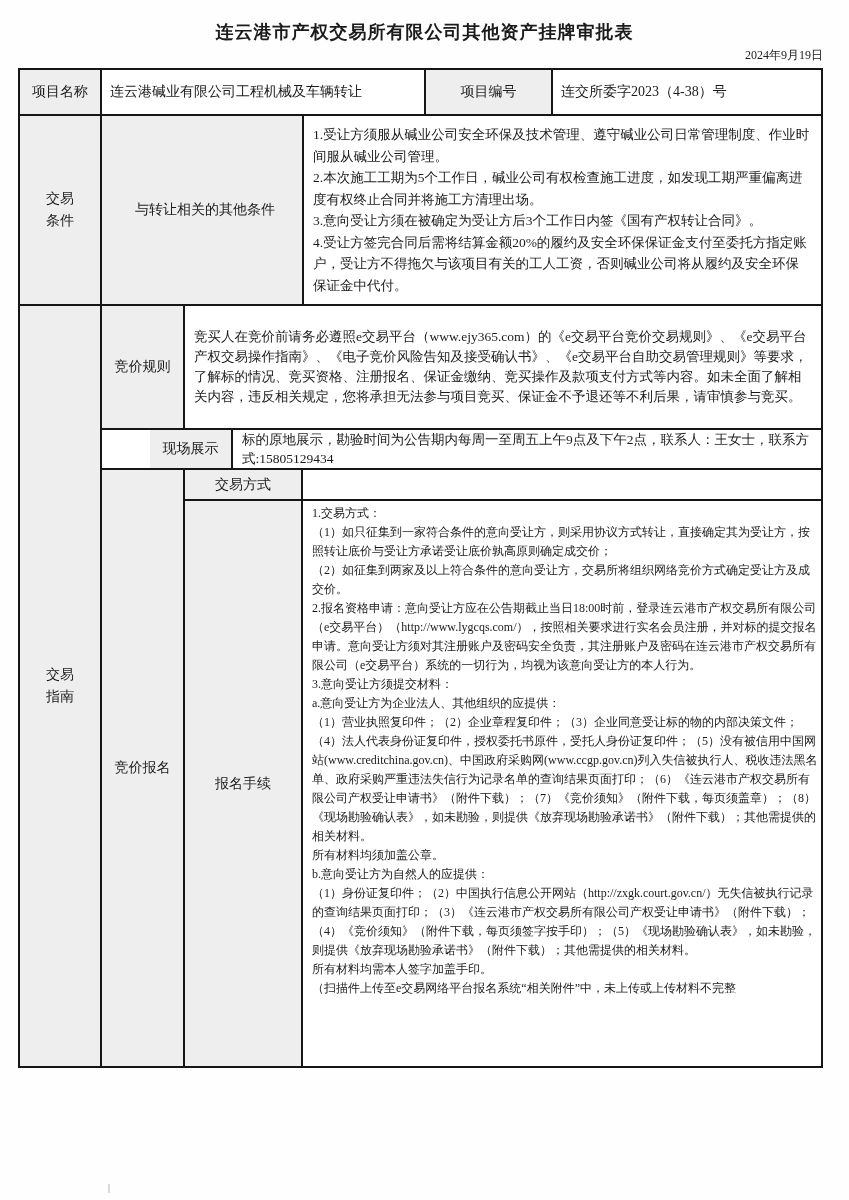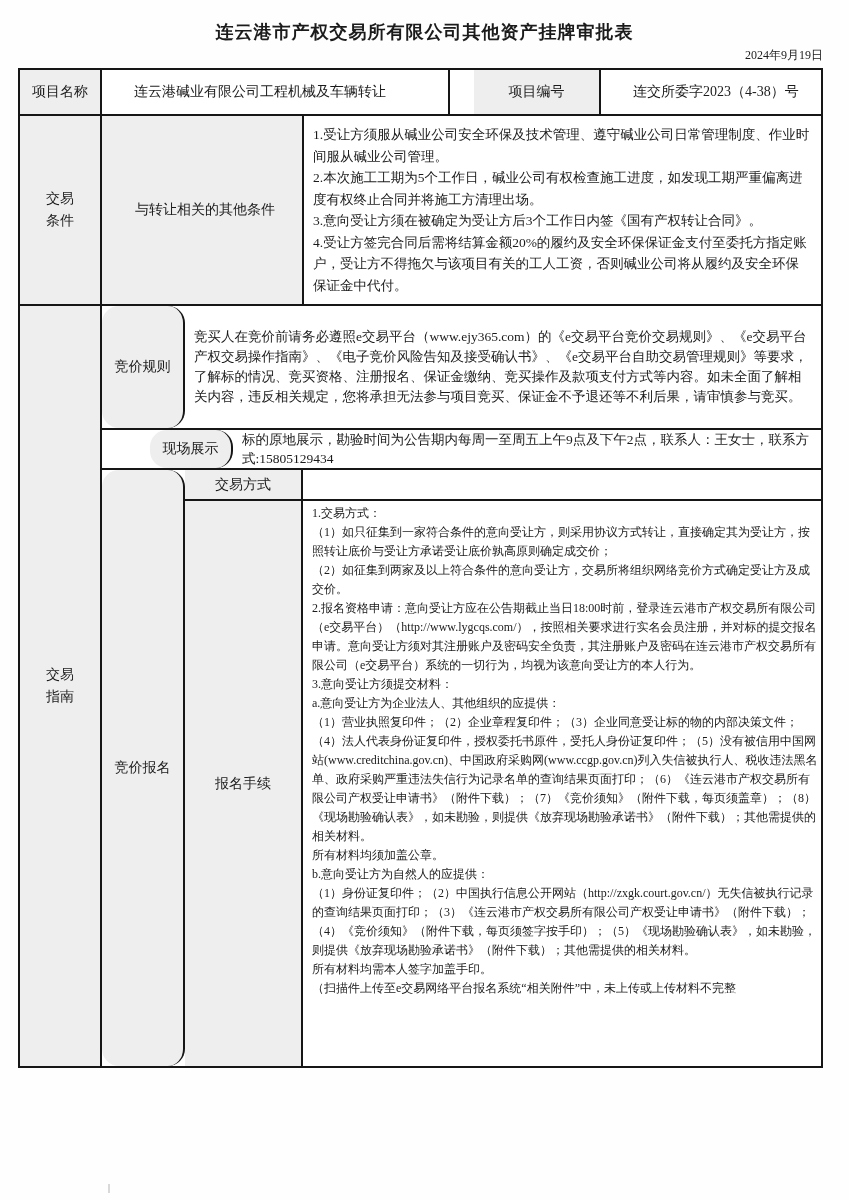--- a/index.html
+++ b/index.html
@@ -24,41 +24,41 @@
   .lbl { display:flex; align-items:center; justify-content:center;
          text-align:center; font-size:14px; white-space:pre-line; line-height:22px; }
 
   .val { display:flex; align-items:center; font-size:14px; padding:4px 8px; }
 
   .txt { font-size:13.5px; line-height:21.5px; padding:4px 9px; white-space:pre-wrap;
          display:flex; align-items:center; }
   .txt > div { width:100%; }
 
   
-  .r1 { height:46px;gap:24px; }
+  .r1 { height:46px; }
   .r1 .c1 { width:82px; }
   .r1 .c2 { width:324px; }
   .r1 .c3 { width:127px; }
   .r1 .c4 { flex:1; }
 
   
   .r2 { height:190px; }
   .r2 .c1 { width:82px; }
   .r2 .c2 { width:202px;padding-left:6px; }
   .r2 .c3 { flex:1; }
 
   
   .r3 { flex:1; }
   .r3 .c1 { width:82px; }
   .r3-right { flex:1; display:flex; flex-direction:column; }
 
   .r3a { height:124px; }
   .r3b { height:40px;padding-left:48px; }
   .r3c { flex:1; }
-  .lblcol { width:83px;border-radius:17px; }
+  .lblcol { width:83px; }
 
   .reg-right { flex:1; display:flex; flex-direction:column; }
   .regtime { height:31px; }
   .regproc { flex:1; }
   .sublblcol { width:118px; }
 
   .proc-txt { font-size:12px; line-height:19px; padding:3px 3px 0 9px;
               white-space:pre-wrap; display:block; }
 
   .scan-artifact { position:absolute; left:108px; top:1184px; width:2px; height:9px;

